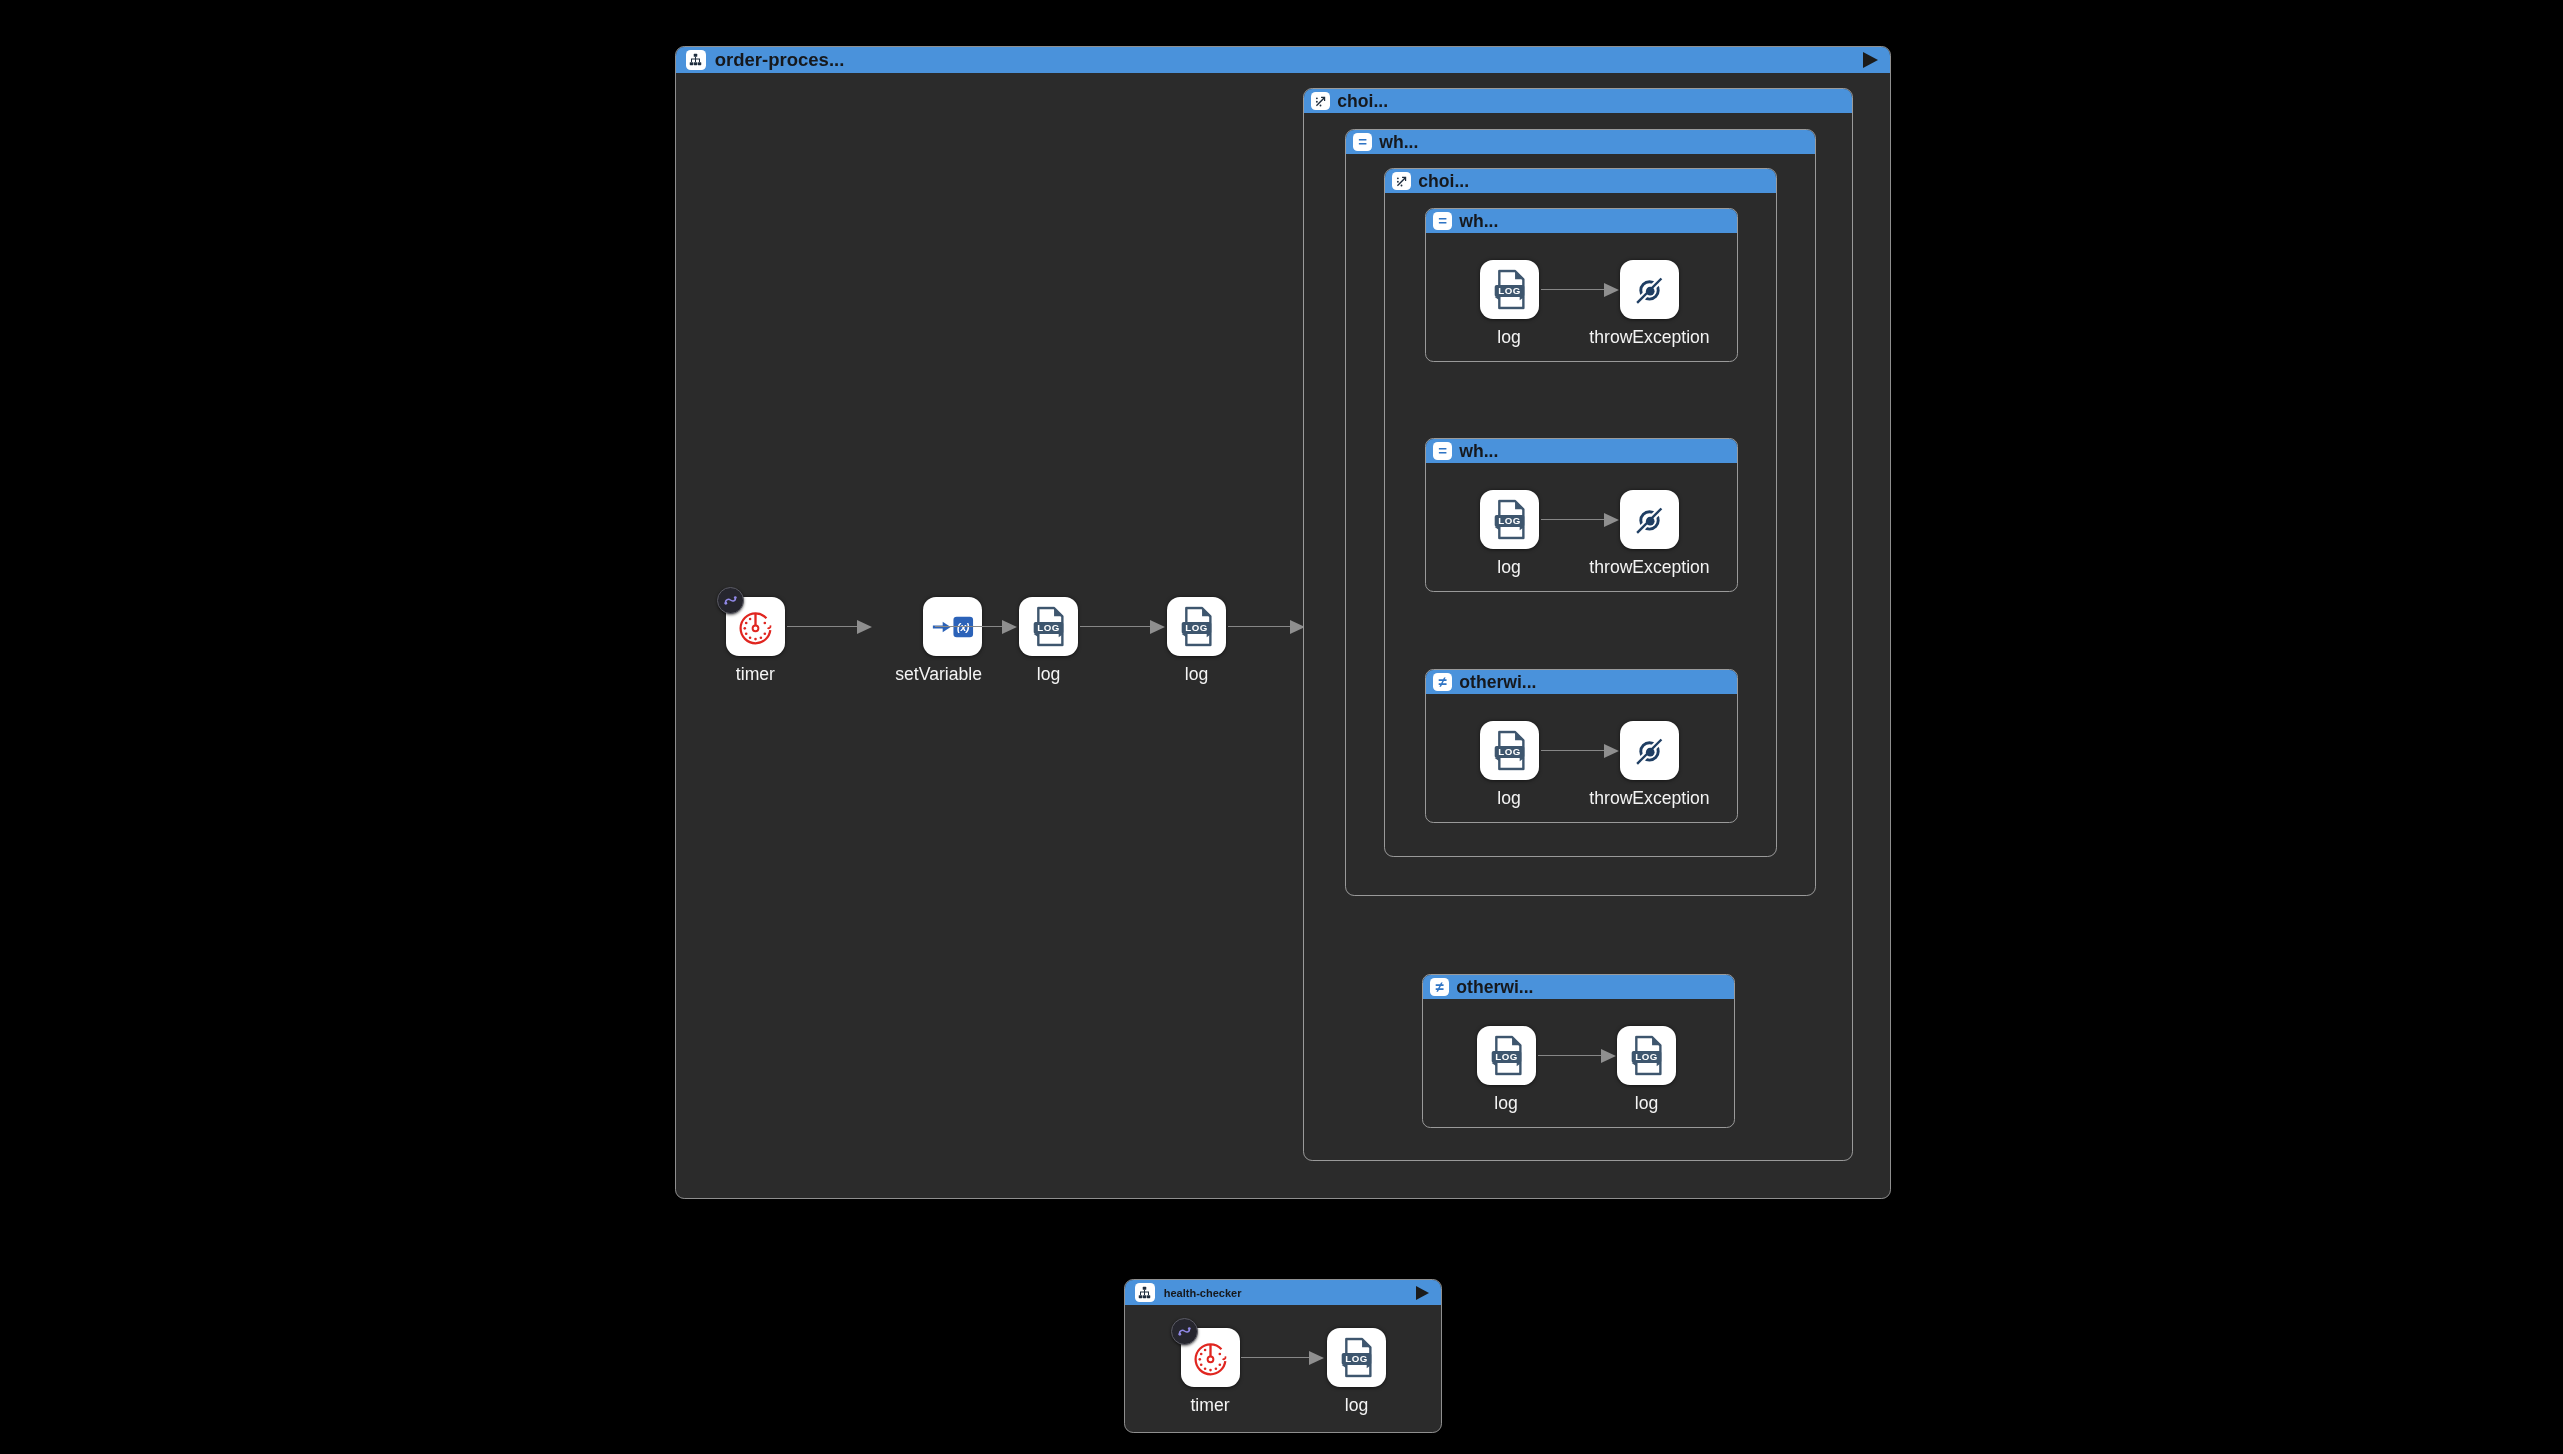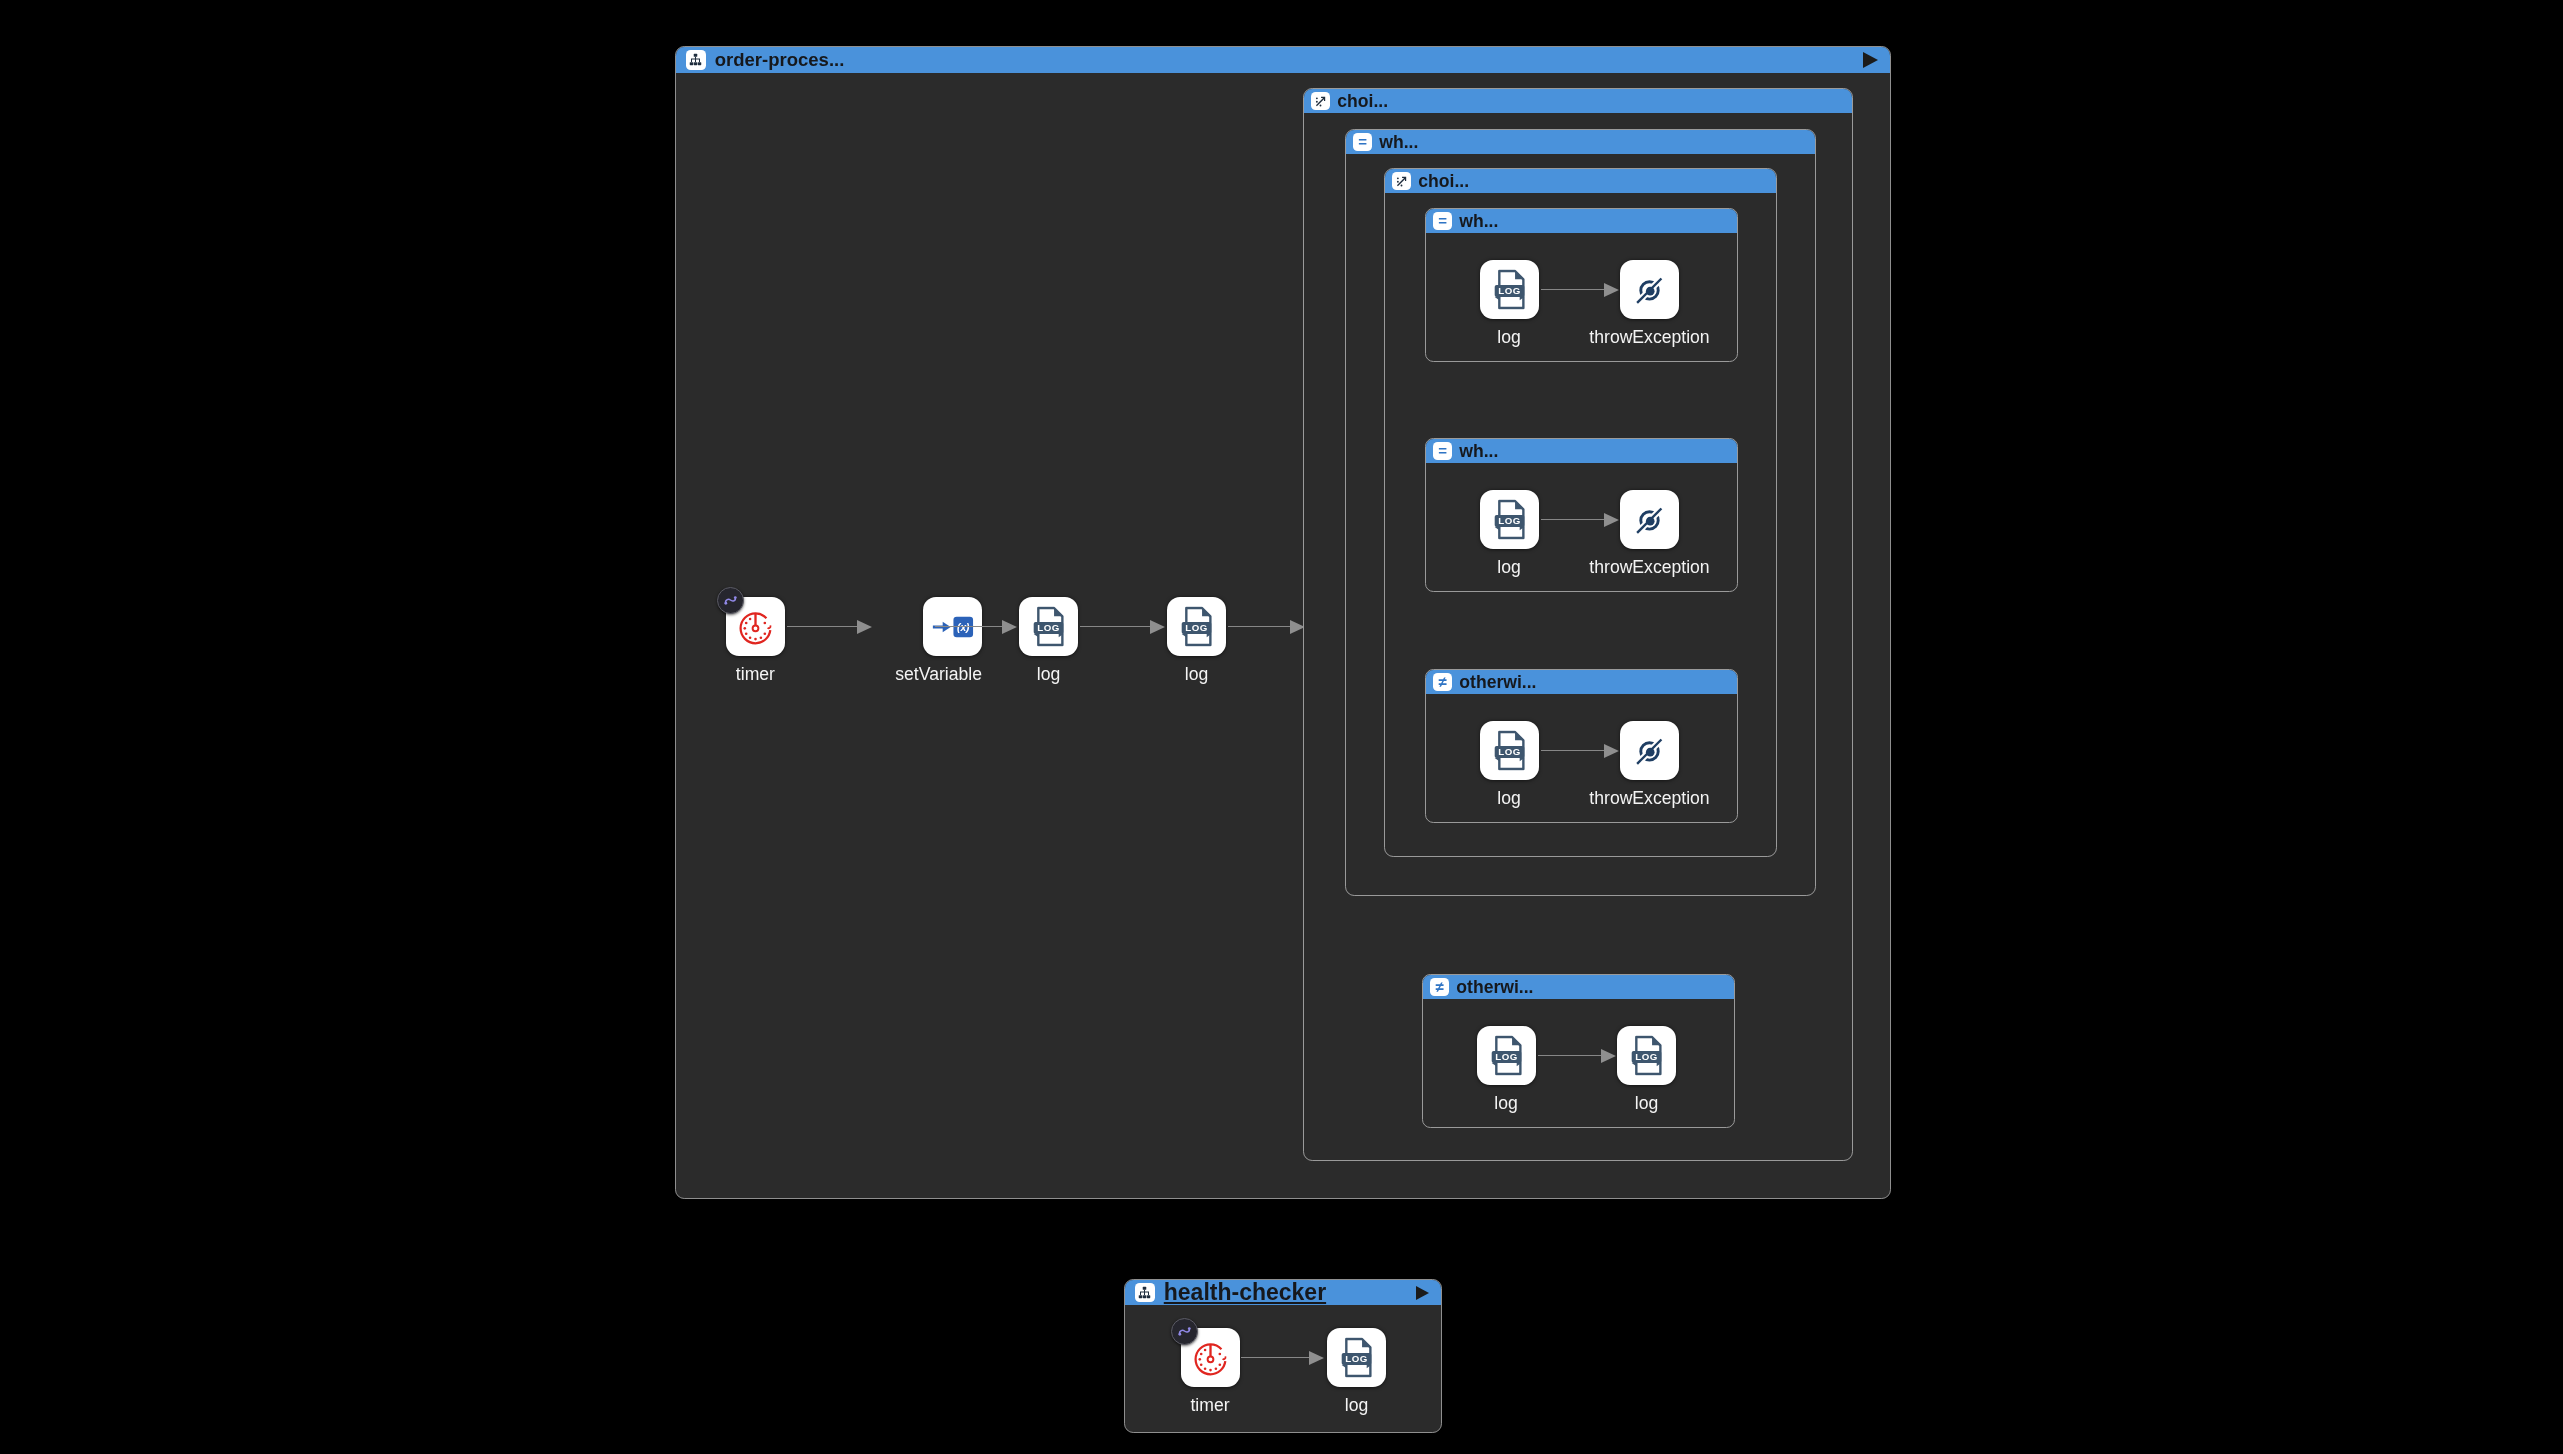--- a/index.html
+++ b/index.html
@@ -407,21 +407,21 @@
   </div>
 </div>
 
 <div class="container" style="left:1124px;top:1267px;width:316px;height:152px;">
   <div class="hdr" style="height:25px;">
     <span class="hicon">
       <svg width="13" height="13" viewBox="0 0 14 14">
           <use href="#i-sitemap"></use>
         </svg>
     </span>
-    <span class="hdr-title" style="font-size:23px;text-decoration:underline;">health-checker</span>
+    <span class="hdr-title" style="font-size:11px;">health-checker</span>
     <span class="spacer"></span>
     <span class="play" style="border-left-width:13px;border-top-width:7.4px;border-bottom-width:7.4px;"></span>
   </div>
 
   <div class="step" style="left:6.5px;top:48px;">
     <div class="node">
       <span class="badge">
         <svg width="15" height="15" viewBox="0 0 16 16">
             <use href="#i-route"></use>
           </svg>

